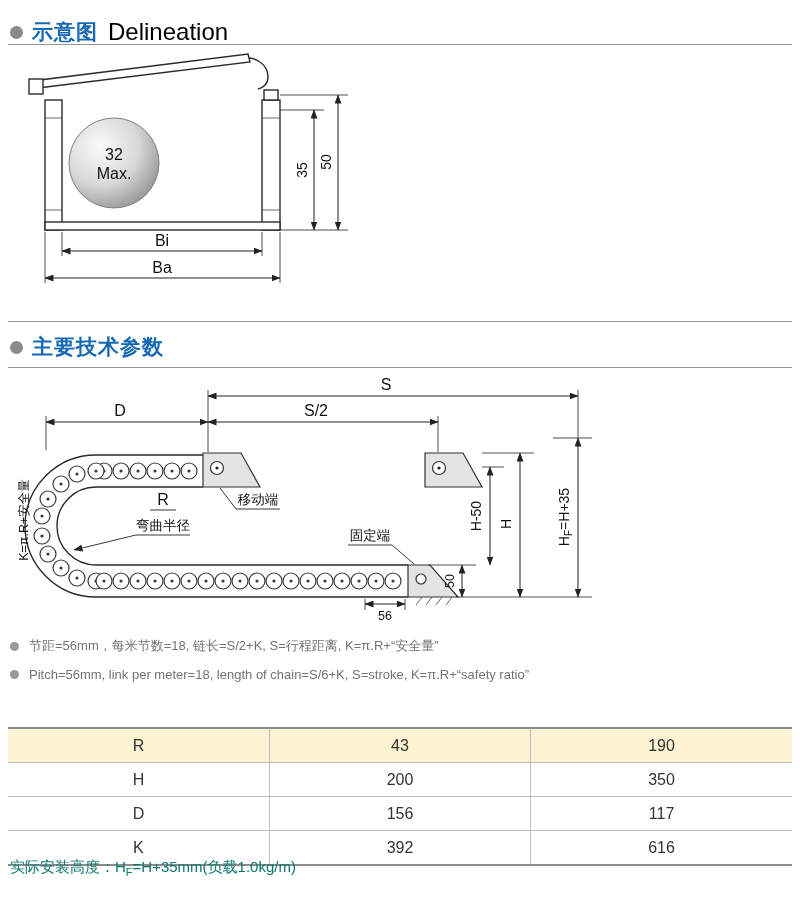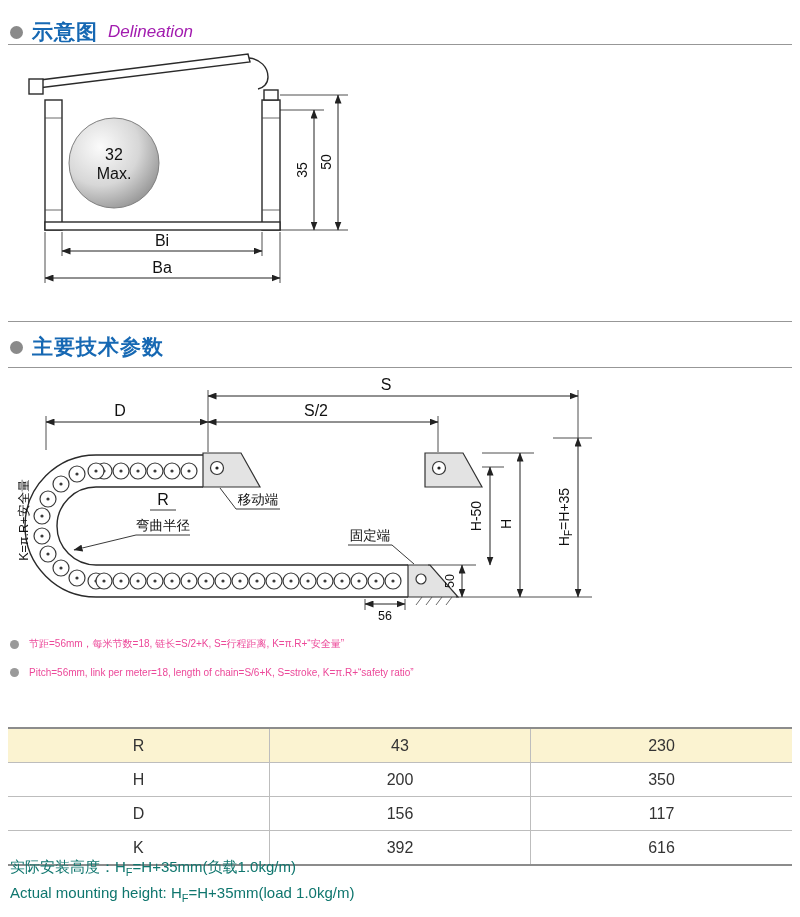--- a/index.html
+++ b/index.html
@@ -3,42 +3,42 @@
 <meta charset="utf-8">
 <style>
   html,body{margin:0;padding:0;background:#fff;}
   .page{position:relative;width:800px;height:917px;background:#ffffff;
         font-family:"Liberation Sans",sans-serif;overflow:hidden;color:#222;}
 
   
   .sec-header{position:absolute;left:10px;display:flex;align-items:center;}
   .sec-bullet{width:13px;height:13px;border-radius:50%;background:#8a8a8a;margin-right:9px;flex:0 0 auto;}
   .title-zh{font-size:21px;font-weight:bold;color:#1668b3;letter-spacing:1px;}
-  .title-en{font-size:17px;color:#a21caf;margin-left:10px;font-style:italic;}
+  .title-en{font-size:24px;color:#000000;margin-left:10px;}
 
   .rule{position:absolute;left:8px;right:8px;height:1px;background:#979797;}
 
   
   svg{font-family:"Liberation Sans",sans-serif;}
   .part{fill:#ffffff;stroke:#2a2a2a;stroke-width:1.4;}
   .olin{fill:none;stroke:#2a2a2a;stroke-width:1.4;}
   .thin{stroke:#444;stroke-width:0.8;}
   .ext{stroke:#222;stroke-width:0.8;}
   .dim{stroke:#222;stroke-width:1;fill:none;}
   .ldr{stroke:#222;stroke-width:0.9;fill:none;}
   .ul{stroke:#222;stroke-width:0.9;}
   .bracket{fill:#e3e3e3;stroke:#333;stroke-width:1.2;}
   .hole{fill:#fff;stroke:#333;stroke-width:1.2;}
   .dt{font-size:14px;fill:#111;}
   .dtb{font-size:16px;fill:#111;}
   .dts{font-size:12.5px;fill:#111;}
   .zh{font-size:13.5px;fill:#111;}
 
   
-  .note{position:absolute;left:10px;display:flex;align-items:center;font-size:10px;color:#ec4899;}
+  .note{position:absolute;left:10px;display:flex;align-items:center;font-size:13px;color:#737373;}
   .note-bullet{width:9px;height:9px;border-radius:50%;background:#9a9a9a;margin-right:10px;flex:0 0 auto;}
 
   
   .spec-table{position:absolute;left:8px;top:727px;width:784px;border-collapse:collapse;
               table-layout:fixed;font-size:16px;color:#333;
               border-top:2px solid #8c8c8c;border-bottom:2px solid #8c8c8c;}
   .spec-table td{border:1px solid #bdbdbd;height:31px;text-align:center;vertical-align:middle;}
   .spec-table td:first-child{border-left:0;}
   .spec-table td:last-child{border-right:0;}
   .spec-table tr.hrow td{background:#fbf3d1;}
@@ -255,36 +255,35 @@
   <div class="note" style="top:667px;">
     <span class="note-bullet"></span>
     <span>Pitch=56mm, link per meter=18, length of chain=S/6+K, S=stroke, K=π.R+“safety ratio”</span>
   </div>
 
   <table class="spec-table">
     <tbody>
       <tr class="hrow">
         <td>R</td>
         <td>43</td>
-        <td>230</td>
+        <td>190</td>
       </tr>
       <tr>
         <td>H</td>
         <td>200</td>
         <td>350</td>
       </tr>
       <tr>
         <td>D</td>
         <td>156</td>
         <td>117</td>
       </tr>
       <tr>
         <td>K</td>
         <td>392</td>
         <td>616</td>
       </tr>
     </tbody>
   </table>
 
   <div class="footline" style="top:858px;"><span>实际安装高度：H</span><sub>F</sub><span>=H+35mm(负载1.0kg/m)</span></div>
-  <div class="footline" style="top:884px;"><span>Actual mounting height: H</span><sub>F</sub><span>=H+35mm(load 1.0kg/m)</span></div>
 
 </div>
 
 </body></html>

